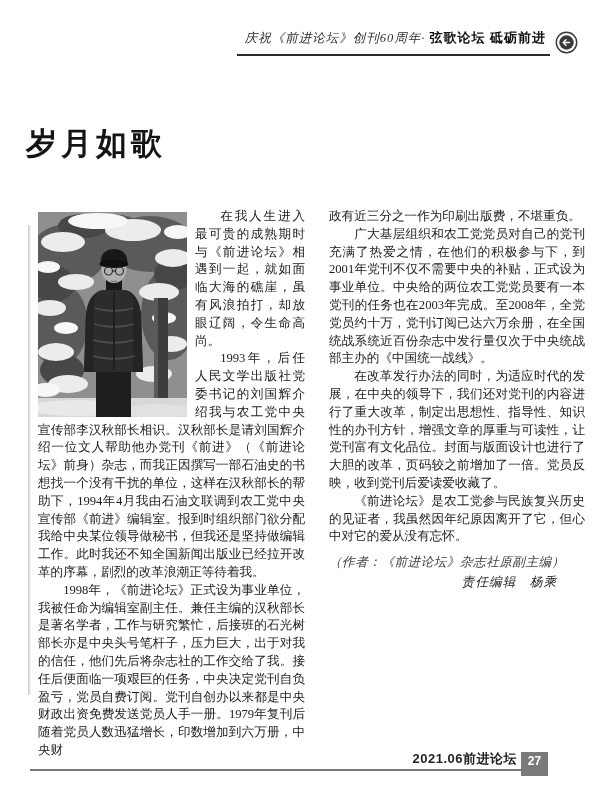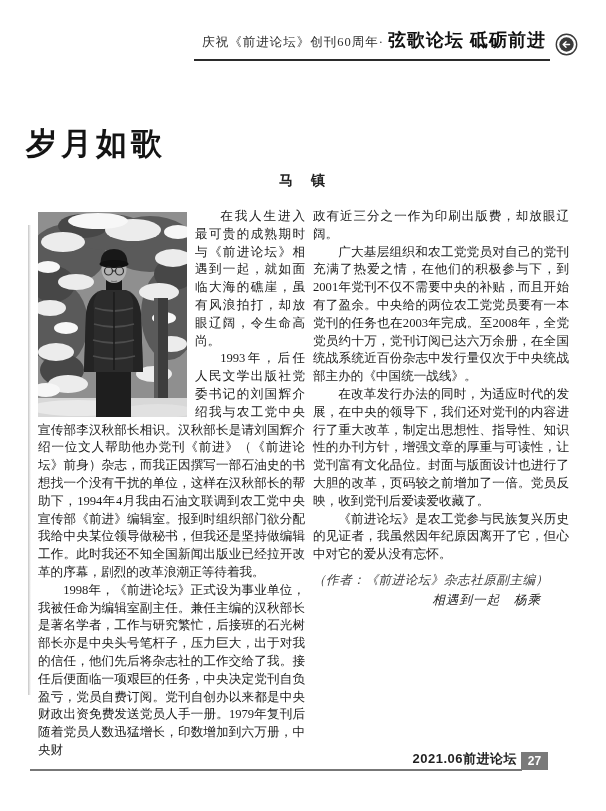--- a/index.html
+++ b/index.html
@@ -17,42 +17,42 @@
   
   .header {
     position:absolute; top:28px; right:28px;
     display:flex; align-items:center; gap:5px;
   }
   .header-text {
     border-bottom:2px solid #2b2b2b;
     padding:0 4px 7px 8px; white-space:nowrap;
   }
   .slogan-light {
-    font-size:12.5px; letter-spacing:1px; color:#2e2e2e;
+    font-style:italic; font-size:12.5px; letter-spacing:1px; color:#2e2e2e;
   }
   .slogan-bold {
     font-family:"Liberation Sans","DejaVu Sans",sans-serif;
-    font-weight:bold; font-size:18px; color:#111; letter-spacing:1px;
+    font-weight:bold; font-size:13px; color:#111; letter-spacing:1px;
   }
   .header-icon { width:23px; height:23px; display:inline-block; }
   
   .title {
     position:absolute; top:123px; left:0; width:100%;
     font-family:"Liberation Sans","DejaVu Sans",sans-serif;
     font-weight:bold; font-size:31px; letter-spacing:4px; color:#141414;padding-left:26px;
   }
   .author {
     position:absolute; top:172px; left:0; width:100%;
     text-align:center; font-family:"Liberation Sans","DejaVu Sans",sans-serif;
     font-weight:bold; font-size:14px; letter-spacing:2px; color:#222;
   }
   
   .columns {
     position:absolute; top:208px; left:38px; width:534px;
-    display:flex; gap:8px;
+    display:flex; gap:24px;
   }
   .col { font-size:12.6px; line-height:17.8px; text-align:justify; color:#1b1b1b; }
   .col-left  { flex:0 0 267px; width:267px; }
   .col-right { flex:0 0 256px; width:256px; }
   .col p { margin:0; text-indent:2em; }
   .col p.noindent { text-indent:0; }
   .photo {
     float:left; width:149px; height:205px; margin:4px 8px 3px 0;
     background:#909090; display:block;
   }
@@ -69,21 +69,21 @@
     position:absolute; left:30px; top:769px; width:492px; height:0;
     border-top:2px solid #777;
   }
   .footer-text {
     position:absolute; top:750px; left:0; width:517px; text-align:right;
     font-family:"Liberation Sans","DejaVu Sans",sans-serif;
     font-weight:bold; font-size:13px; color:#1f1f1f; letter-spacing:.5px;
   }
   .footer-text .issue { margin-right:0; }
   .page-num-box {
-    position:absolute; top:752px; left:521px; width:27px; height:18px;
+    position:absolute; top:752px; left:521px; width:27px; height:24px;
     background:#7a7a7a; color:#ffffff; text-align:center; line-height:18px;
     font-family:"Liberation Sans","DejaVu Sans",sans-serif;
     font-weight:bold; font-size:12px;
   }
 </style>
 </head>
 <body>
 
 <div class="page">
   <div class="scan-shadow"></div>
@@ -96,21 +96,20 @@
     <span class="header-icon">
       <svg width="23" height="23" viewBox="0 0 23 23">
         <circle cx="11.5" cy="11.5" r="10.2" fill="#ffffff" stroke="#3a3a3a" stroke-width="1.4"></circle>
         <circle cx="11.5" cy="11.5" r="7.2" fill="#3a3a3a"></circle>
         <path d="M14.5,11.5 L8.8,11.5 M11,8.8 L8.2,11.5 L11,14.2" stroke="#ffffff" stroke-width="1.5" fill="none" stroke-linecap="round" stroke-linejoin="round"></path>
       </svg>
     </span>
   </div>
 
   <div class="title">岁月如歌</div>
-  <div class="author">马　镇</div>
 
   <div class="columns">
     <div class="col col-left">
       <svg class="photo" viewBox="0 0 149 205" preserveAspectRatio="none">
         <rect width="149" height="205" fill="#8f8f8f"></rect>
         <g fill="#5a5a5a">
           <ellipse cx="30" cy="42" rx="38" ry="30"></ellipse>
           <ellipse cx="112" cy="32" rx="45" ry="28"></ellipse>
           <ellipse cx="20" cy="112" rx="30" ry="42"></ellipse>
           <ellipse cx="131" cy="102" rx="28" ry="46"></ellipse>
@@ -166,26 +165,26 @@
           <path d="M55,128 Q76,134 96,128"></path>
           <path d="M55,144 Q76,150 97,144"></path>
         </g>
         <path d="M76,80 L76,158" stroke="#1c1c1c" stroke-width="1.6"></path>
       </svg>
       <p>在我人生进入最可贵的成熟期时与《前进论坛》相遇到一起，就如面临大海的礁崖，虽有风浪拍打，却放眼辽阔，令生命高尚。</p>
       <p>1993年，后任人民文学出版社党委书记的刘国辉介绍我与农工党中央宣传部李汉秋部长相识。汉秋部长是请刘国辉介绍一位文人帮助他办党刊《前进》（《前进论坛》前身）杂志，而我正因撰写一部石油史的书想找一个没有干扰的单位，这样在汉秋部长的帮助下，1994年4月我由石油文联调到农工党中央宣传部《前进》编辑室。报到时组织部门欲分配我给中央某位领导做秘书，但我还是坚持做编辑工作。此时我还不知全国新闻出版业已经拉开改革的序幕，剧烈的改革浪潮正等待着我。</p>
       <p>1998年，《前进论坛》正式设为事业单位，我被任命为编辑室副主任。兼任主编的汉秋部长是著名学者，工作与研究繁忙，后接班的石光树部长亦是中央头号笔杆子，压力巨大，出于对我的信任，他们先后将杂志社的工作交给了我。接任后便面临一项艰巨的任务，中央决定党刊自负盈亏，党员自费订阅。党刊自创办以来都是中央财政出资免费发送党员人手一册。1979年复刊后随着党员人数迅猛增长，印数增加到六万册，中央财</p>
     </div>
     <div class="col col-right">
-      <p class="noindent">政有近三分之一作为印刷出版费，却放眼辽阔。</p>
-      <p>广大基层组织和农工党党员对自己的党刊充满了热爱之情，在他们的积极参与下，到2001年党刊不仅不需要中央的补贴，而且开始有了盈余。中央给的两位农工党党员要有一本党刊的任务也在2003年完成。至2008年，全党党员约十万，党刊订阅已达六万余册，在全国统战系统近百份杂志中发行量仅次于中央统战部主办的《中国统一战线》。</p>
+      <p class="noindent">政有近三分之一作为印刷出版费，不堪重负。</p>
+      <p>广大基层组织和农工党党员对自己的党刊充满了热爱之情，在他们的积极参与下，到2001年党刊不仅不需要中央的补贴，正式设为事业单位。中央给的两位农工党党员要有一本党刊的任务也在2003年完成。至2008年，全党党员约十万，党刊订阅已达六万余册，在全国统战系统近百份杂志中发行量仅次于中央统战部主办的《中国统一战线》。</p>
       <p>在改革发行办法的同时，为适应时代的发展，在中央的领导下，我们还对党刊的内容进行了重大改革，制定出思想性、指导性、知识性的办刊方针，增强文章的厚重与可读性，让党刊富有文化品位。封面与版面设计也进行了大胆的改革，页码较之前增加了一倍。党员反映，收到党刊后爱读爱收藏了。</p>
       <p>《前进论坛》是农工党参与民族复兴历史的见证者，我虽然因年纪原因离开了它，但心中对它的爱从没有忘怀。</p>
       <p class="byline">（作者：《前进论坛》杂志社原副主编）</p>
-      <p class="editor-line">相遇到一起　杨乘</p>
+      <p class="editor-line">责任编辑　杨乘</p>
     </div>
   </div>
 
   <div class="footer-rule"></div>
   <div class="footer-text">
     <span class="issue">2021.06</span><span>前进论坛</span>
   </div>
   <div class="page-num-box">27</div>
 </div>
 

